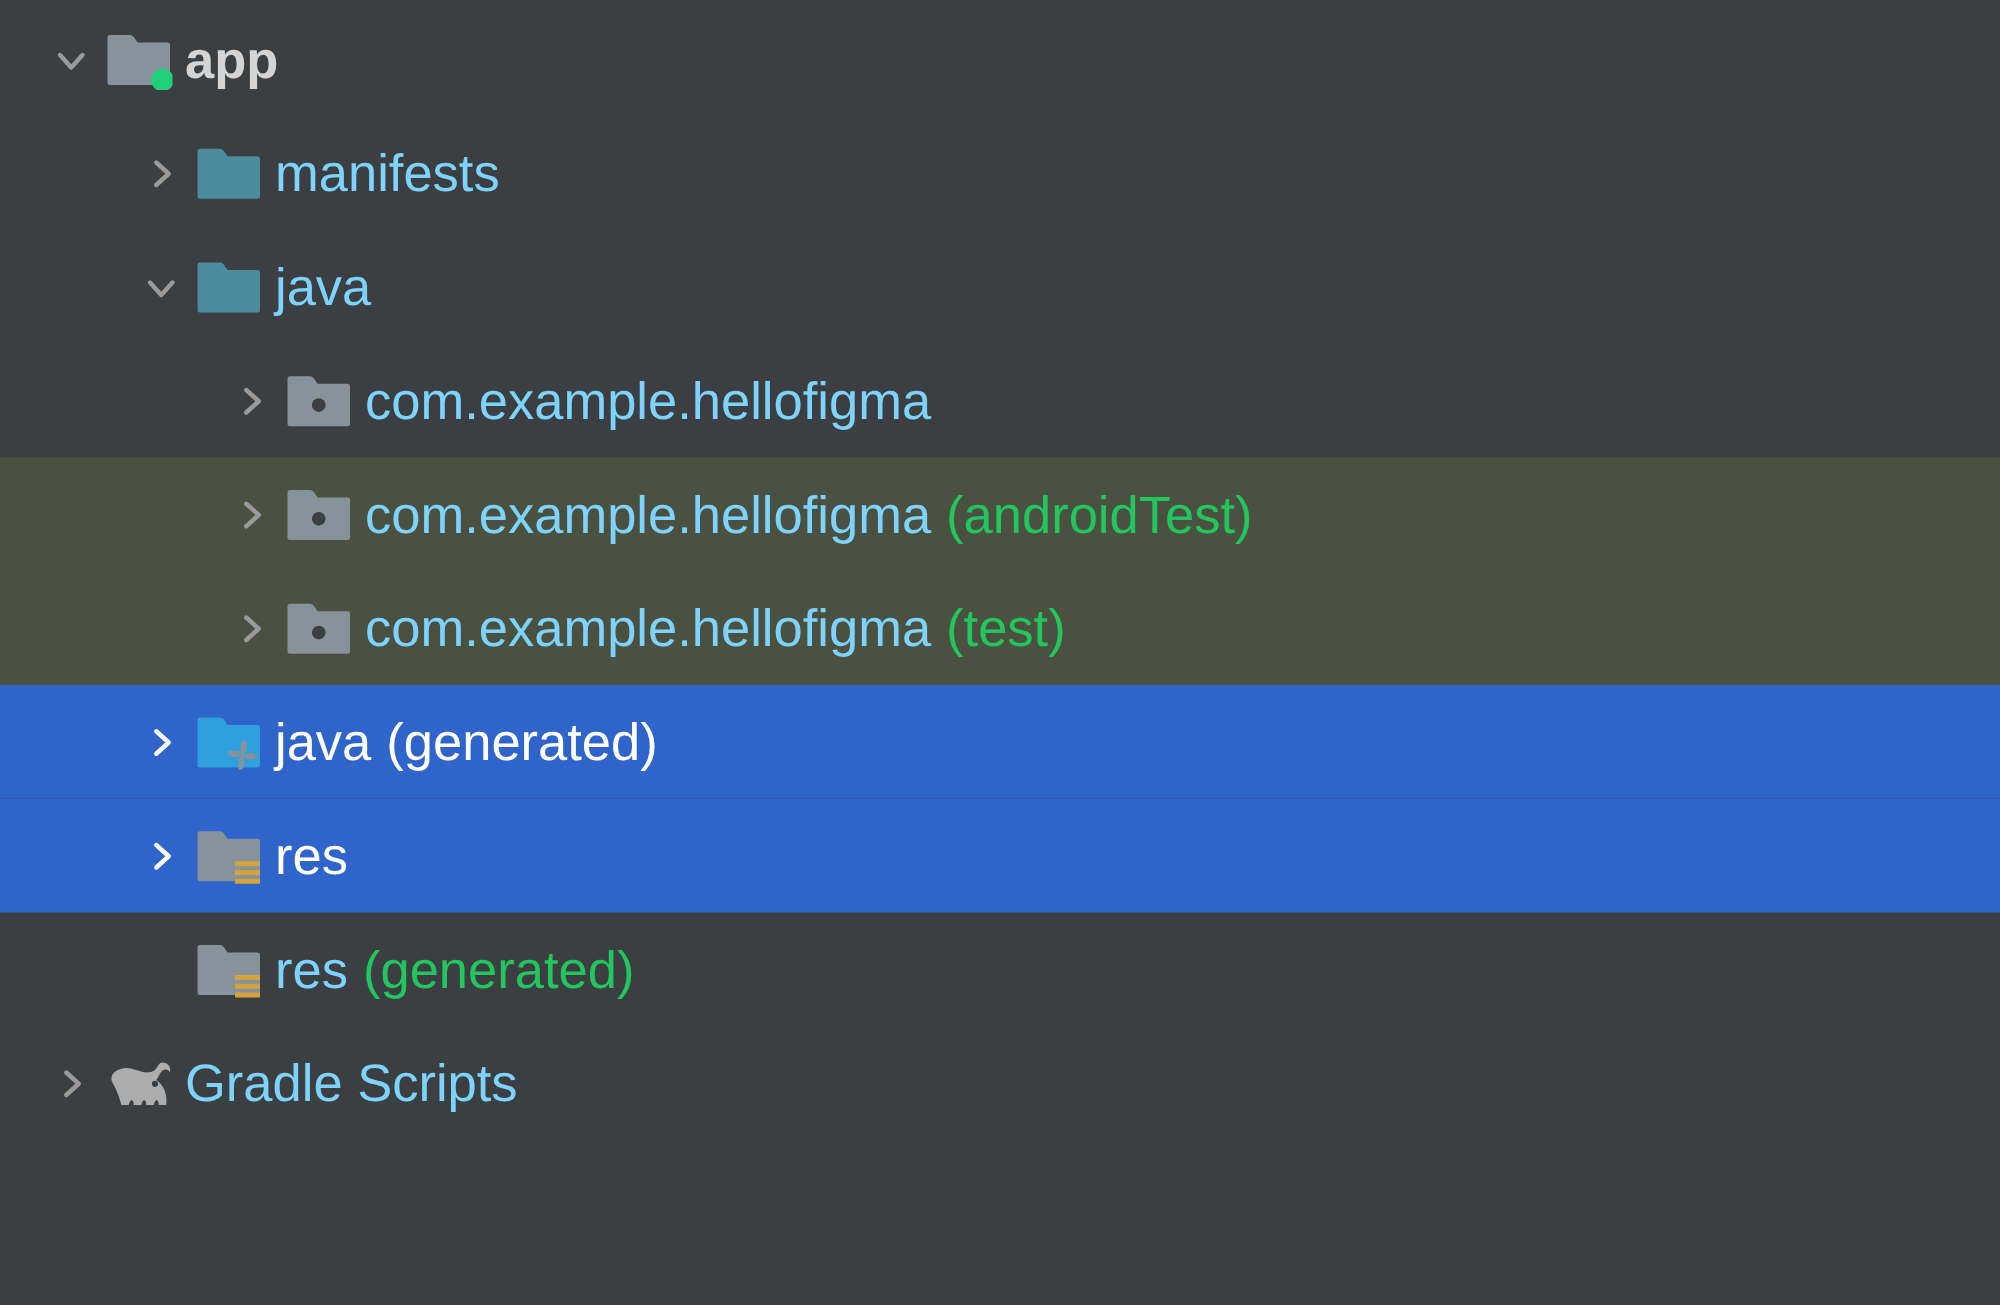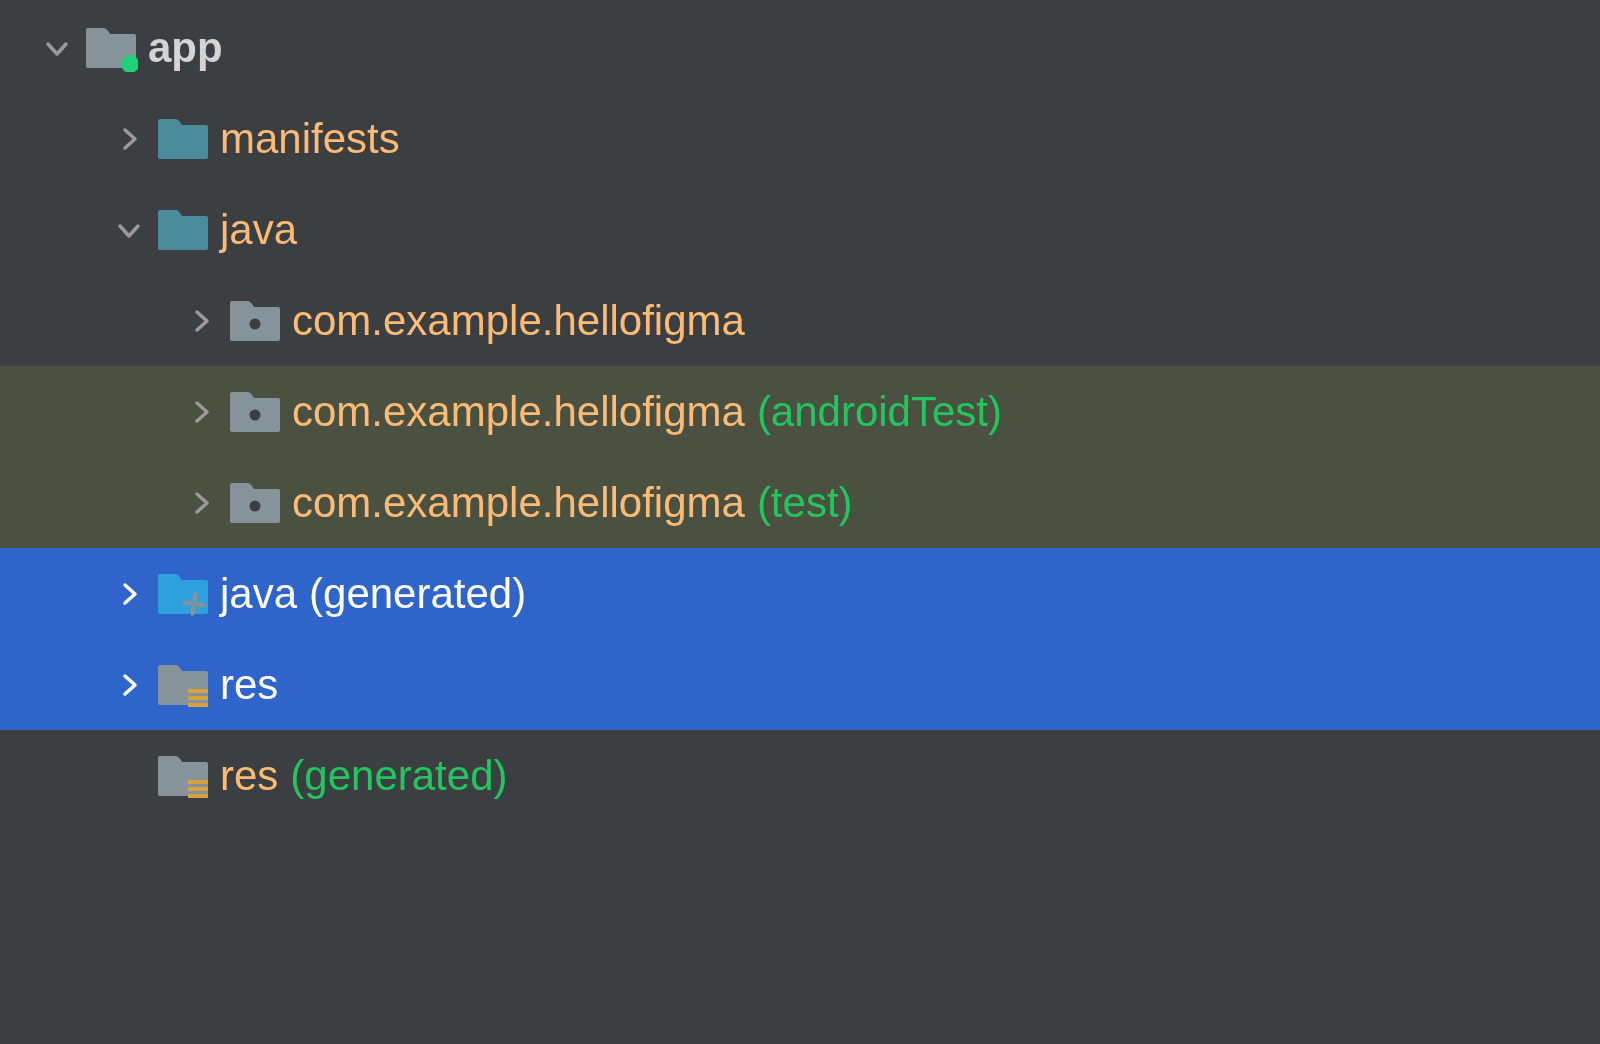--- a/index.html
+++ b/index.html
@@ -71,21 +71,21 @@
       align-items: center;
       justify-content: center;
       flex-shrink: 0;
       margin-right: 10px;
     }
     .icon svg {
       width: 54px;
       height: 48px;
     }
     .label {
-      color: #fdba74;
+      color: #7dd3fc;
     }
     .suffix {
       color: #22c55e;
       margin-left: 12px;
     }
   </style>
 </head>
 <body>
 
 <svg width="0" height="0" style="position:absolute">
@@ -277,14 +277,28 @@
     <span class="icon">
         <svg viewBox="0 0 54 48">
           <use href="#icon-res-grey"></use>
         </svg>
       </span>
     <span class="label">res</span>
     <span class="suffix">(generated)</span>
   </div>
 
 
+  <div class="row">
+    <span class="indent indent-0"></span>
+    <span class="arrow">
+        <svg viewBox="0 0 26 26">
+          <use href="#chev-right"></use>
+        </svg>
+      </span>
+    <span class="icon">
+        <svg viewBox="0 0 54 48">
+          <use href="#icon-gradle"></use>
+        </svg>
+      </span>
+    <span class="label">Gradle Scripts</span>
+  </div>
 
 </div>
 
 </body></html>

